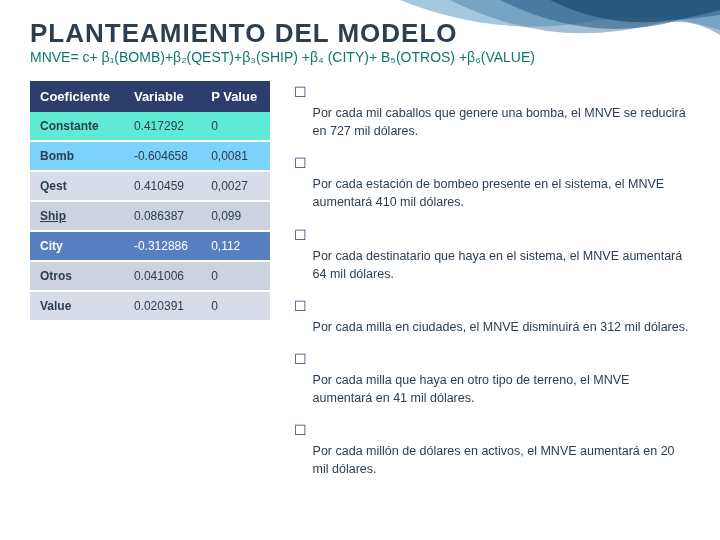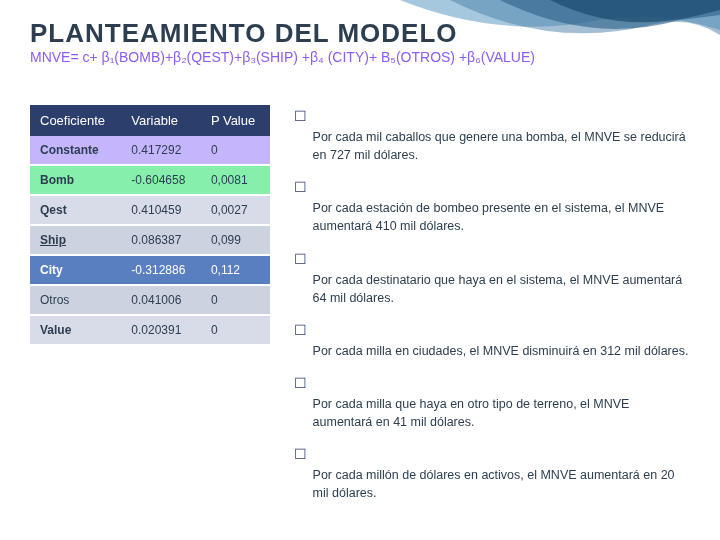--- a/index.html
+++ b/index.html
@@ -31,22 +31,22 @@
 
     .page-title {
       font-size: 26px;
       font-weight: bold;
       color: #2c3e50;
       letter-spacing: 1px;
     }
 
     .formula {
       font-size: 14px;
-      color: #8b5cf6;
-      margin-bottom: 40px;
+      color: #0f766e;
+      margin-bottom: 16px;
       font-weight: normal;
     }
 
     .main-area {
       display: flex;
       gap: 24px;
     }
 
     
     .table-area {
@@ -59,21 +59,21 @@
     }
 
     table thead tr {
       background-color: #2c3e6b;
     }
 
     table thead th {
       color: white;
       padding: 8px 10px;
       font-size: 13px;
-      font-weight: normal;
+      font-weight: bold;
       text-align: left;
     }
 
     table tbody tr {
       background-color: #d8dce8;
     }
 
     table tbody tr:nth-child(even) {
       background-color: #c8cdd e;
     }
@@ -139,47 +139,47 @@
     <div class="table-area">
       <table>
         <thead>
           <tr>
             <th>Coeficiente</th>
             <th>Variable</th>
             <th>P Value</th>
           </tr>
         </thead>
         <tbody id="table-body">
-        <tr style="background-color: #c4b5fd; border-radius: 12px;">
+        <tr style="background-color: #5eead4; border-radius: 12px;">
               <td style="font-weight: bold;">Constante</td>
               <td>0.417292</td>
               <td>0</td>
             </tr>
-            <tr style="background-color: #86efac;">
+            <tr style="background-color: #7dd3fc;">
               <td style="font-weight: bold;">Bomb</td>
               <td>-0.604658</td>
               <td>0,0081</td>
             </tr>
             <tr style="background-color: rgb(216, 220, 232);">
               <td style="font-weight: bold;">Qest</td>
               <td>0.410459</td>
               <td>0,0027</td>
             </tr>
             <tr style="background-color: rgb(205, 210, 224);">
               <td style="font-weight: bold; text-decoration: underline;">Ship</td>
               <td>0.086387</td>
               <td>0,099</td>
             </tr>
             <tr class="row-city" style="background-color: rgb(90, 127, 193);">
               <td style="font-weight: bold; color: white;">City</td>
               <td style="color: white;">-0.312886</td>
               <td style="color: white;">0,112</td>
             </tr>
             <tr style="background-color: rgb(205, 210, 224);">
-              <td style="font-weight: normal;">Otros</td>
+              <td style="font-weight: bold;">Otros</td>
               <td>0.041006</td>
               <td>0</td>
             </tr>
             <tr style="background-color: rgb(216, 220, 232);">
               <td style="font-weight: bold;">Value</td>
               <td>0.020391</td>
               <td>0</td>
             </tr>
           </tbody>
       </table>

